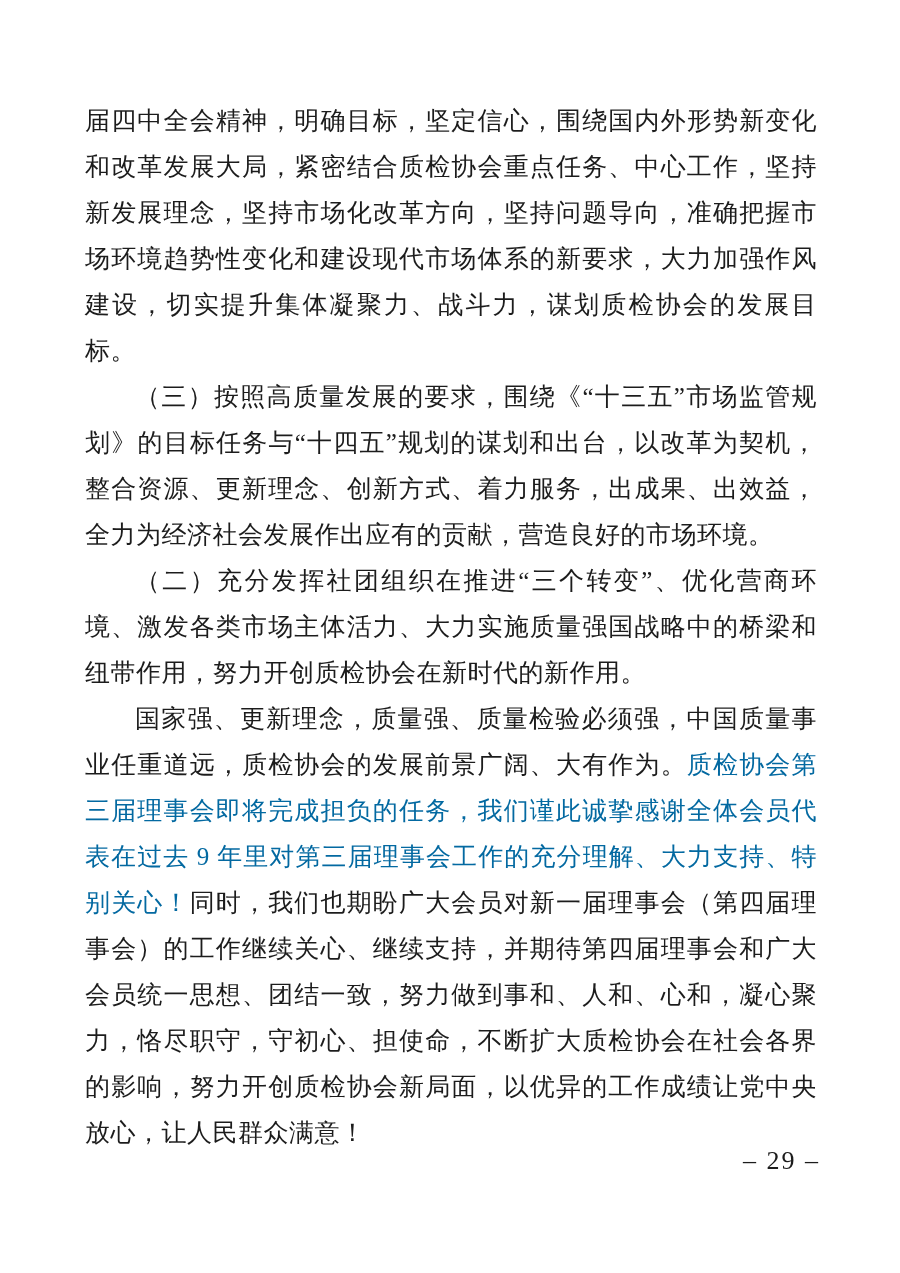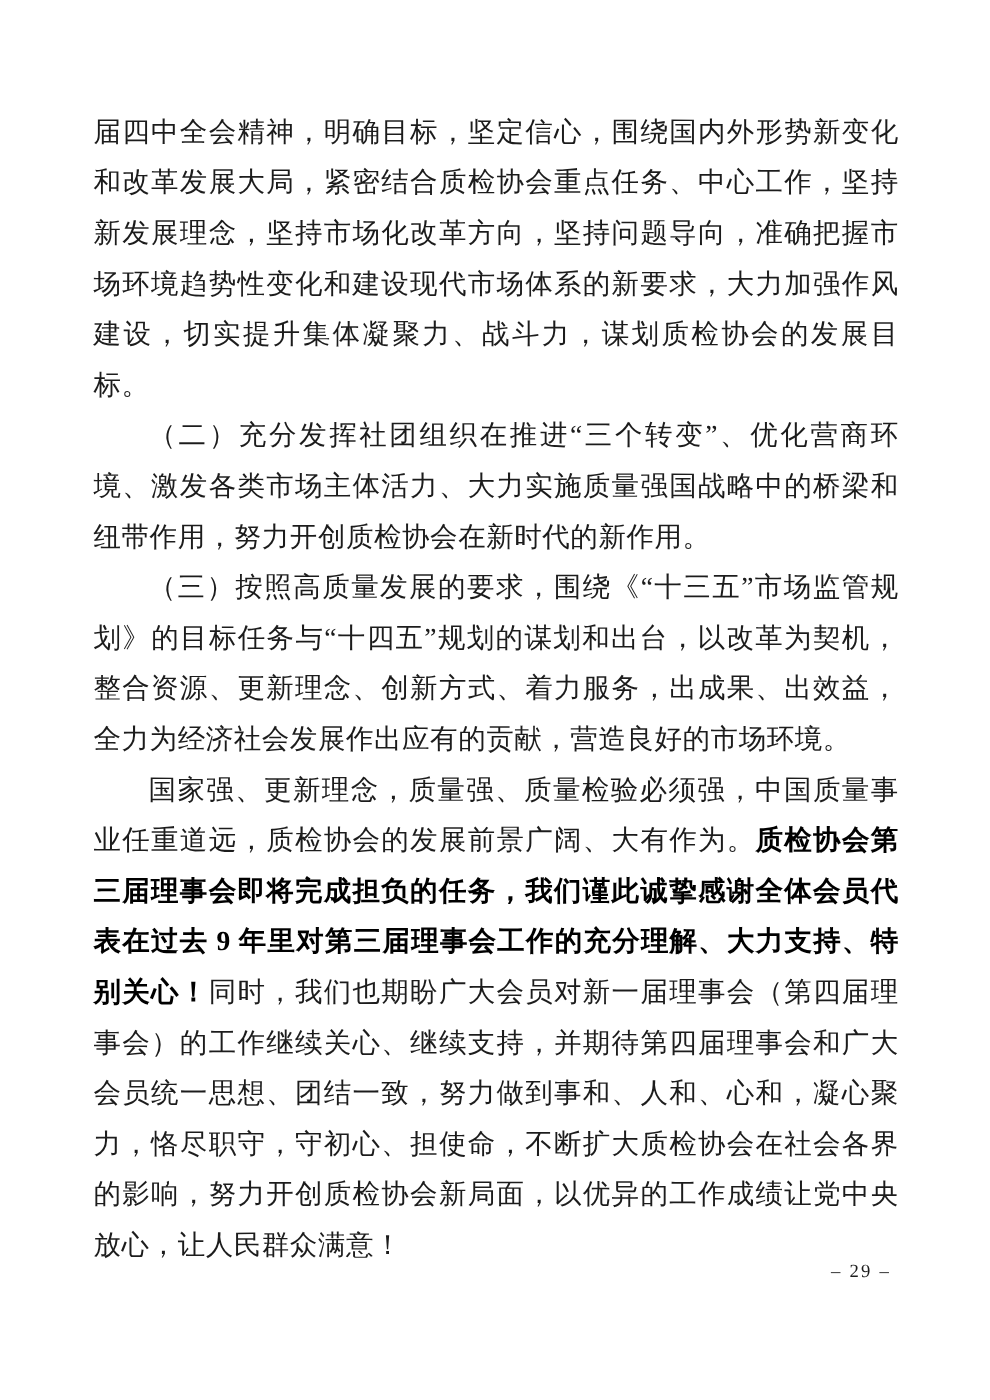--- a/index.html
+++ b/index.html
@@ -22,34 +22,34 @@
     width: 732px;
     font-size: 25px;
     line-height: 46px;
     text-align: justify;
     text-align-last: left;
     letter-spacing: 0.5px;
     color: #1c1c1c;
   }
   .para { margin: 0; }
   .para.indent { text-indent: 2em; }
-  .bold { font-weight: 700; color: #000000; }
+  .bold { font-weight: 400; color: #0369a1; }
   .page-footer {
     position: absolute;
     top: 1146px;
-    right: 90px;
-    font-size: 17px;
+    right: 80px;
+    font-size: 26px;
     letter-spacing: 2px;
     color: #1c1c1c;
   }
 </style>
 </head>
 <body>
 
 <div class="page">
   <main class="doc-body">
       <p class="para"><span>届四中全会精神，明确目标，坚定信心，围绕国内外形势新变化和改革发展大局，紧密结合质检协会重点任务、中心工作，坚持新发展理念，坚持市场化改革方向，坚持问题导向，准确把握市场环境趋势性变化和建设现代市场体系的新要求，大力加强作风建设，切实提升集体凝聚力、战斗力，谋划质检协会的发展目标。</span></p>
+      <p class="para indent"><span>（三）按照高质量发展的要求，围绕《“十三五”市场监管规划》的目标任务与“十四五”规划的谋划和出台，以改革为契机，整合资源、更新理念、创新方式、着力服务，出成果、出效益，全力为经济社会发展作出应有的贡献，营造良好的市场环境。</span></p>
       <p class="para indent"><span>（二）充分发挥社团组织在推进“三个转变”、优化营商环境、激发各类市场主体活力、大力实施质量强国战略中的桥梁和纽带作用，努力开创质检协会在新时代的新作用。</span></p>
-      <p class="para indent"><span>（三）按照高质量发展的要求，围绕《“十三五”市场监管规划》的目标任务与“十四五”规划的谋划和出台，以改革为契机，整合资源、更新理念、创新方式、着力服务，出成果、出效益，全力为经济社会发展作出应有的贡献，营造良好的市场环境。</span></p>
       <p class="para indent"><span>国家强、更新理念，质量强、质量检验必须强，中国质量事业任重道远，质检协会的发展前景广阔、大有作为。</span><span class="bold">质检协会第三届理事会即将完成担负的任务，我们谨此诚挚感谢全体会员代表在过去 9 年里对第三届理事会工作的充分理解、大力支持、特别关心！</span><span>同时，我们也期盼广大会员对新一届理事会（第四届理事会）的工作继续关心、继续支持，并期待第四届理事会和广大会员统一思想、团结一致，努力做到事和、人和、心和，凝心聚力，恪尽职守，守初心、担使命，不断扩大质检协会在社会各界的影响，努力开创质检协会新局面，以优异的工作成绩让党中央放心，让人民群众满意！</span></p>
     </main>
   <div class="page-footer">– 29 –</div>
 </div>
 
 </body></html>

